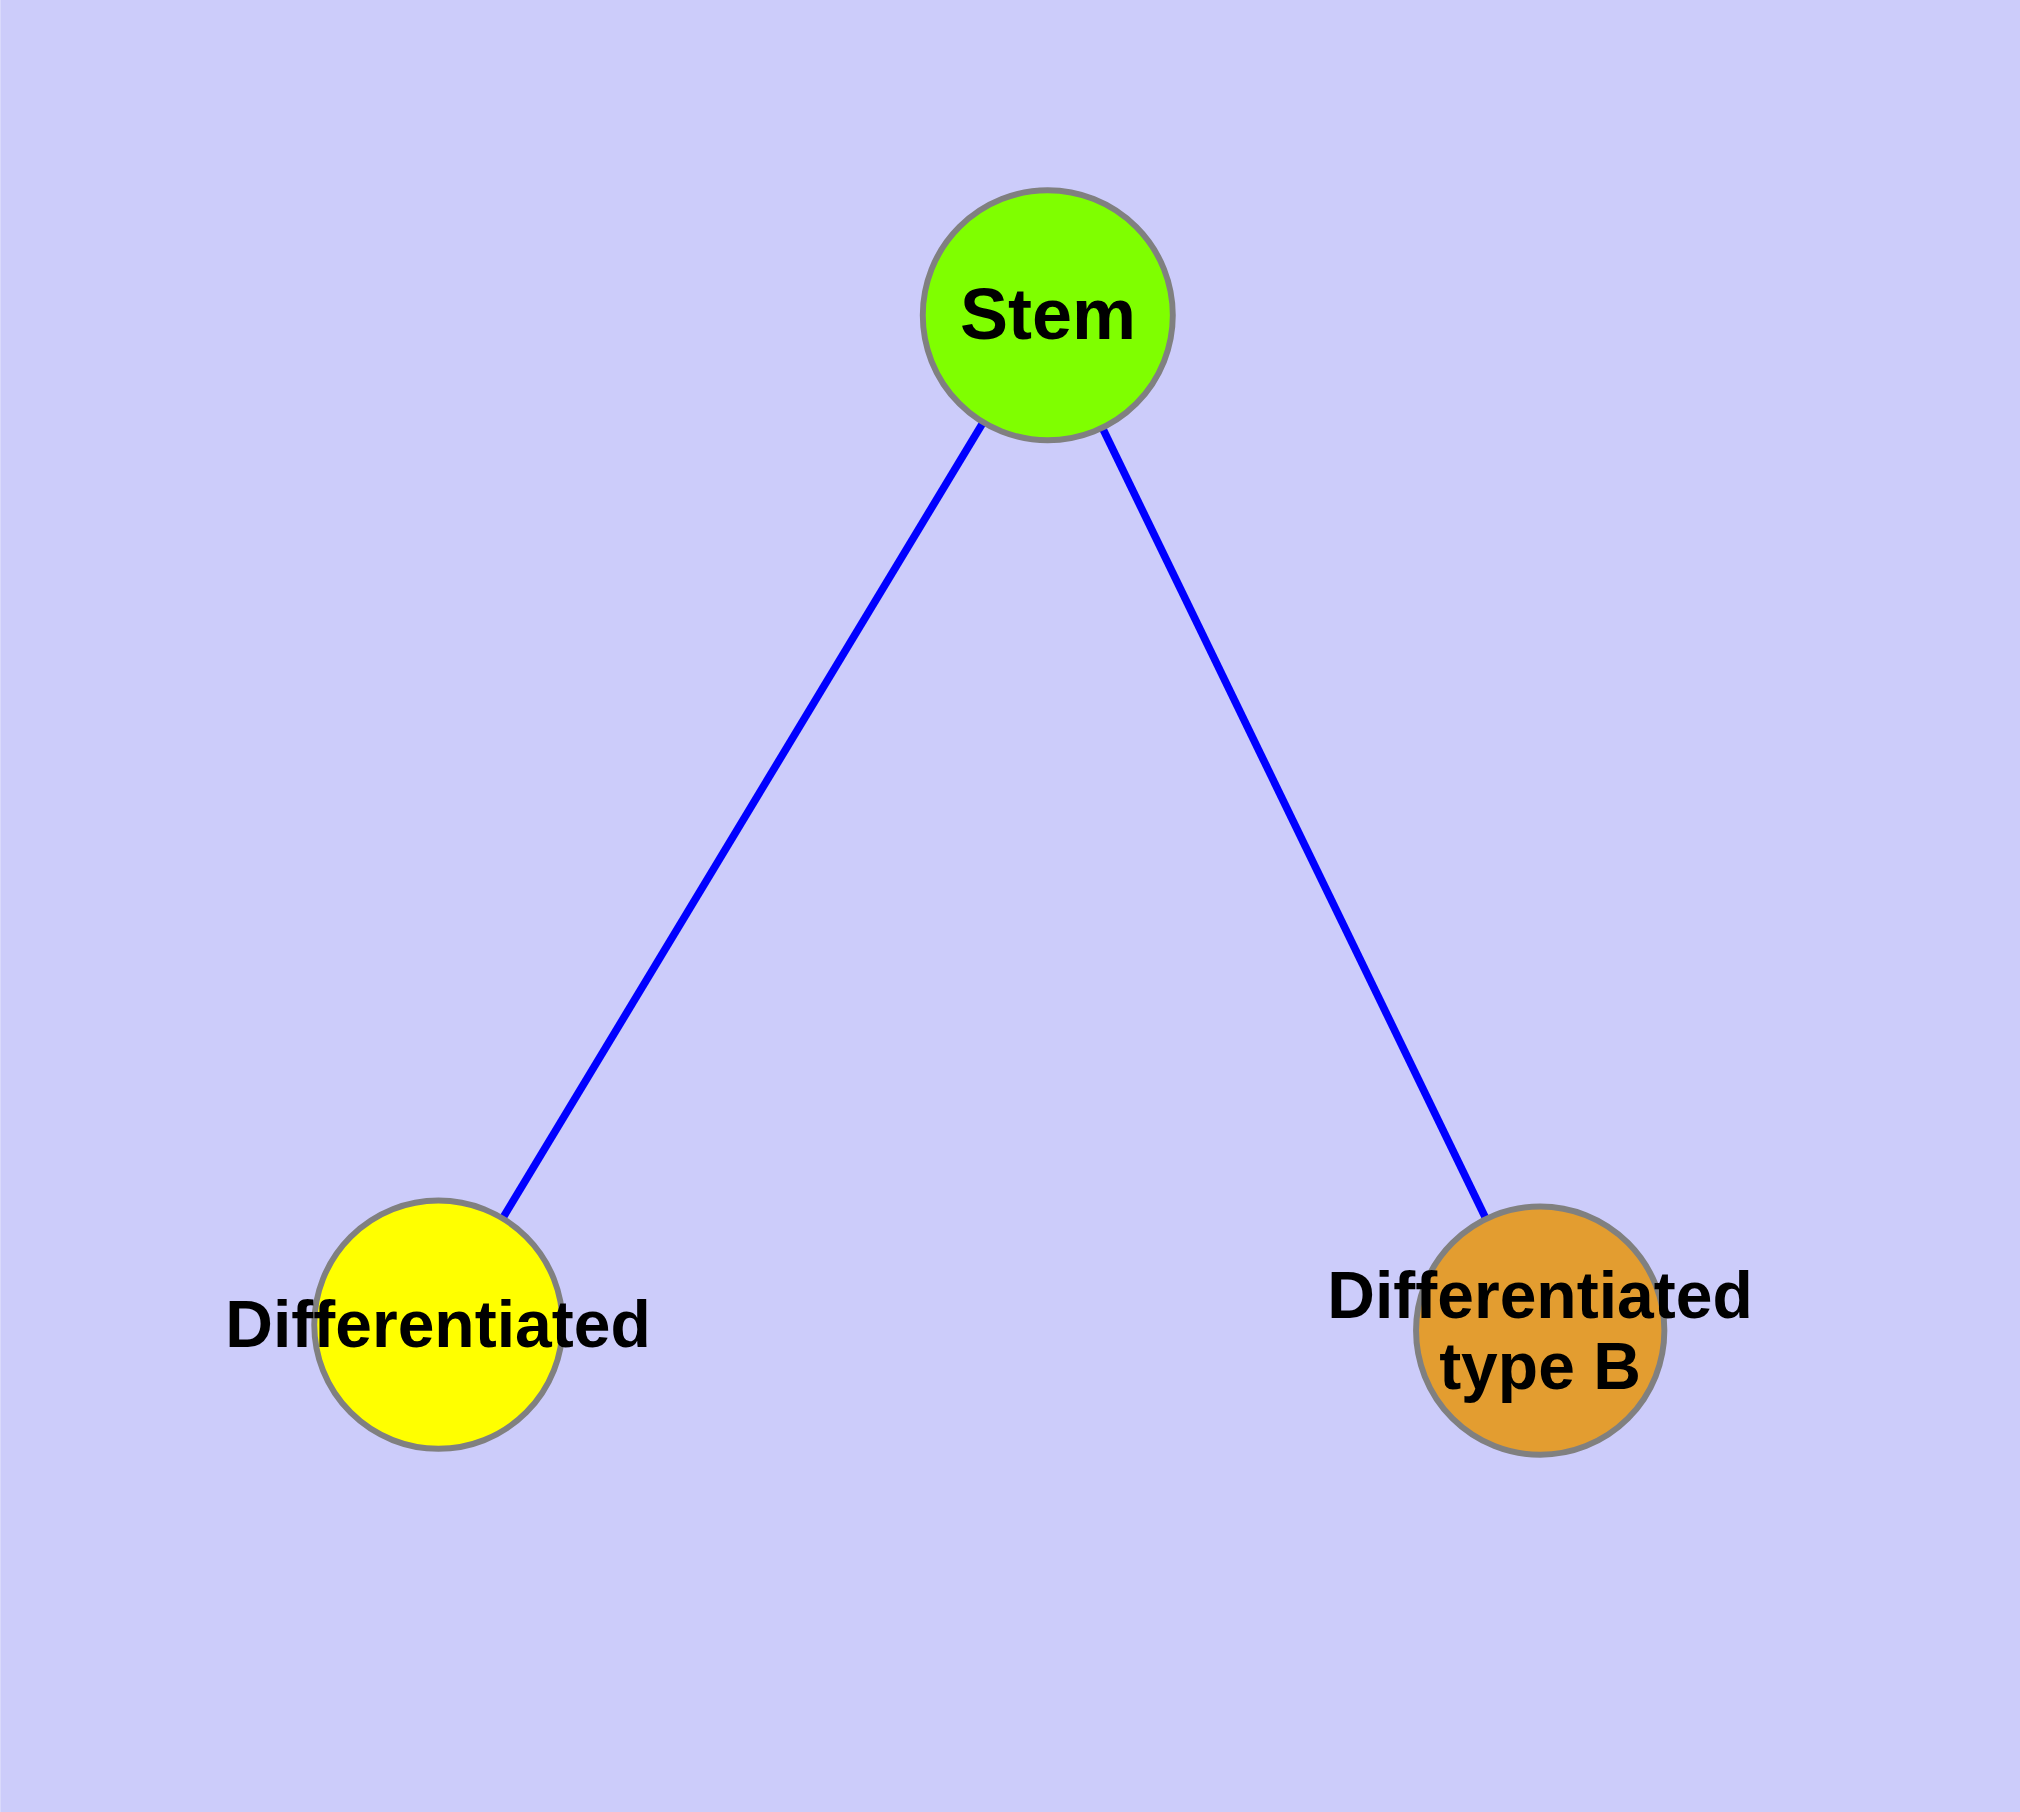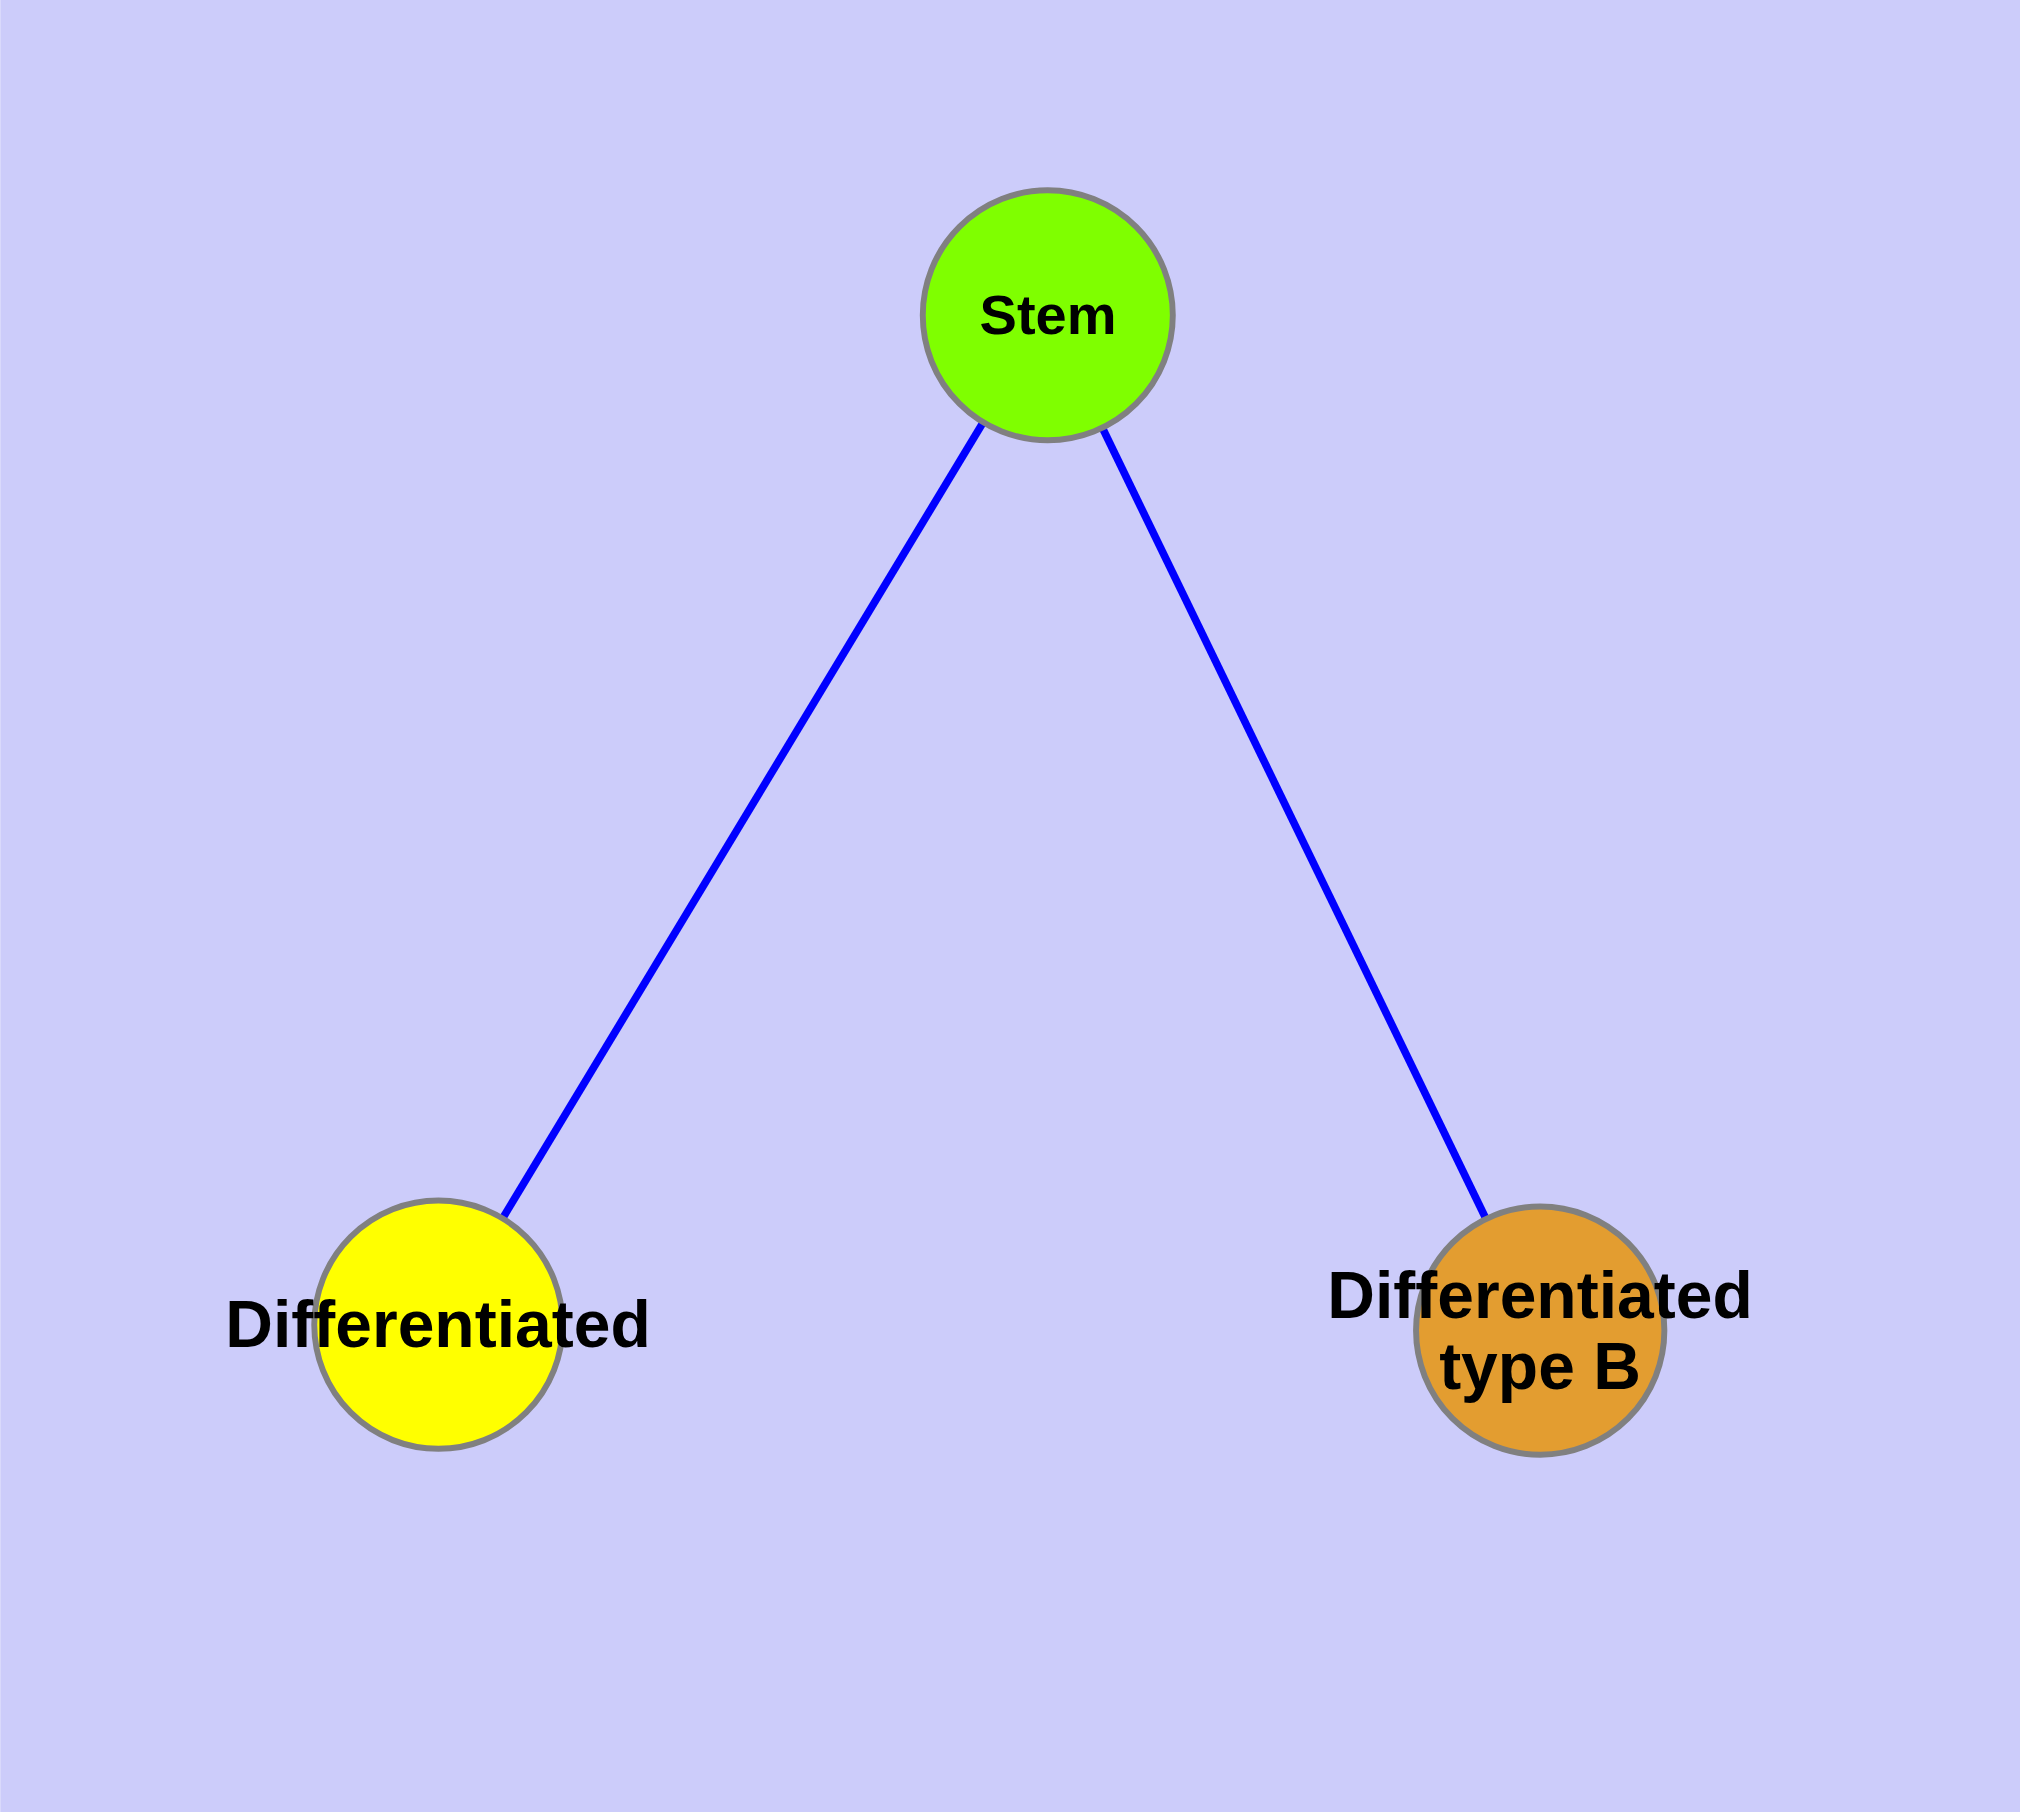--- a/index.html
+++ b/index.html
@@ -60,21 +60,21 @@
       <line x1="1236" y1="372" x2="1817" y2="1570" stroke="#0000ff" stroke-width="9" stroke-linecap="butt"></line>
     </g>
 
     <g>
       <circle cx="517" cy="1563" r="146.5" fill="#ffff00" stroke="#808080" stroke-width="7"></circle>
       <circle cx="1817" cy="1570" r="146.5" fill="#e39d30" stroke="#808080" stroke-width="7"></circle>
       <circle cx="1236" cy="372" r="147.5" fill="#7fff00" stroke="#808080" stroke-width="7"></circle>
     </g>
   </svg>
 
-  <div class="node-label big" style="left: 1048px; top: 315px; font-size: 56px; color: rgb(0, 0, 0);">
+  <div class="node-label big" style="left: 1048px; top: 315px; font-size: 72px; color: rgb(0, 0, 0);">
     <span class="line">Stem</span>
   </div>
 
   <div class="node-label multiline" style="left: 438px; top: 1325px; font-size: 66px; color: rgb(0, 0, 0);">
     <span class="line">Differentiated</span>
   </div>
 
   <div class="node-label multiline" style="left: 1540px; top: 1331px; font-size: 66px; color: rgb(0, 0, 0);">
     <span class="line">Differentiated</span>
     <span class="line">type B</span>

